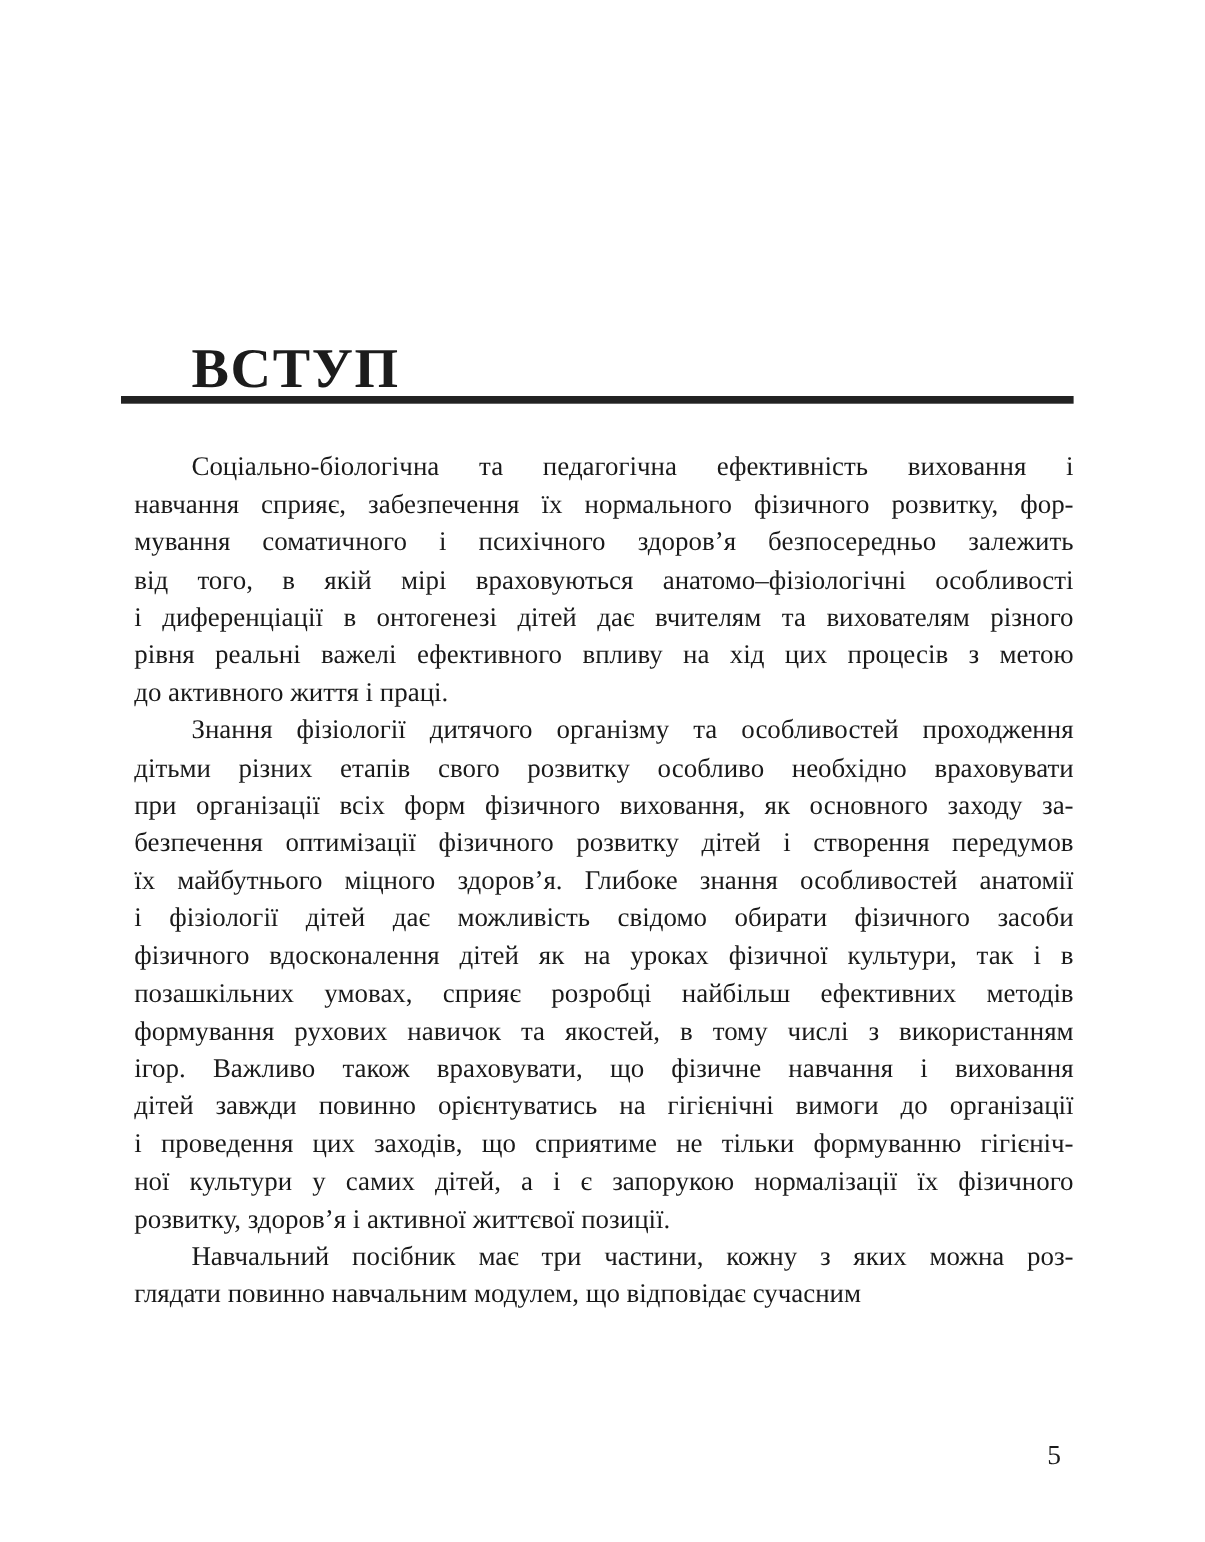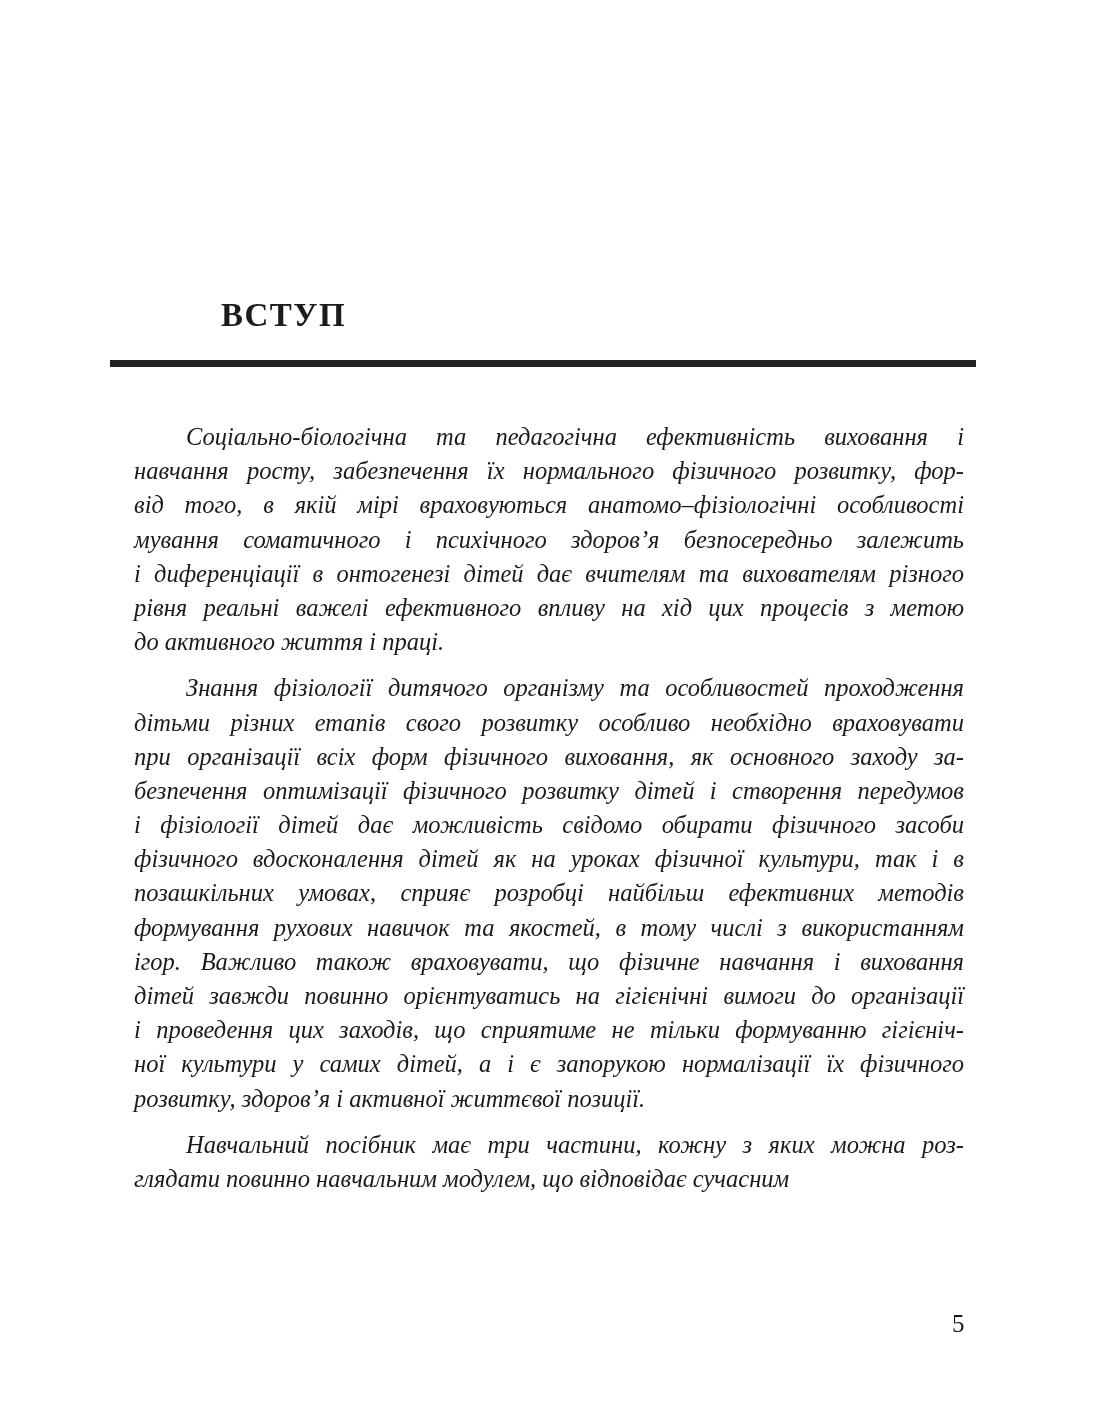--- a/index.html
+++ b/index.html
@@ -24,49 +24,47 @@
     top: 0;
     width: 1095px;
     height: 1402px;
   }
 
   
   .chapter-title {
     position: absolute;
     left: 174px;
     top: 277px;
-    font-size: 33px;
+    font-size: 51px;
     font-weight: bold;
     letter-spacing: 1.5px;
     line-height: 1;
     color: #1c1c1c;
     white-space: nowrap;
-    margin-left: 47px;
   }
 
   .title-rule {
     position: absolute;
     left: 110px;
     top: 360px;
     width: 866px;
     height: 7px;
     background: #222222;
   }
 
   
   .body-text {
     position: absolute;
     left: 122px;
     top: 408px;
     width: 854px;
   }
 
   .para {
-    margin: 12px;
-    font-style: italic;
+    margin: 0;
   }
 
   
   .line {
     display: block;
     font-size: 24.5px;
     line-height: 34.2px;
     height: 34.2px;
     text-align: justify;
     text-align-last: justify;
@@ -109,32 +107,33 @@
 
 <div class="page">
 
   <h1 class="chapter-title">ВСТУП</h1>
 
   <div class="title-rule"></div>
 
   <div class="body-text" id="body-text">
       <div class="para">
         <span class="line indent"><span class="lead"></span><span class="words">Соціально-біологічна та педагогічна ефективність виховання і</span></span>
-        <span class="line">навчання росту, забезпечення їх нормального фізичного розвитку, фор-</span>
+        <span class="line">навчання сприяє, забезпечення їх нормального фізичного розвитку, фор-</span>
+        <span class="line">мування соматичного і психічного здоров’я безпосередньо залежить</span>
         <span class="line">від того, в якій мірі враховуються анатомо–фізіологічні особливості</span>
-        <span class="line">мування соматичного і психічного здоров’я безпосередньо залежить</span>
         <span class="line">і диференціації в онтогенезі дітей дає вчителям та вихователям різного</span>
         <span class="line">рівня реальні важелі ефективного впливу на хід цих процесів з метою</span>
         <span class="line flush">до активного життя і праці.</span>
       </div>
       <div class="para">
         <span class="line indent"><span class="lead"></span><span class="words">Знання фізіології дитячого організму та особливостей проходження</span></span>
         <span class="line">дітьми різних етапів свого розвитку особливо необхідно враховувати</span>
         <span class="line">при організації всіх форм фізичного виховання, як основного заходу за-</span>
         <span class="line">безпечення оптимізації фізичного розвитку дітей і створення передумов</span>
+        <span class="line">їх майбутнього міцного здоров’я. Глибоке знання особливостей анатомії</span>
         <span class="line">і фізіології дітей дає можливість свідомо обирати фізичного засоби</span>
         <span class="line">фізичного вдосконалення дітей як на уроках фізичної культури, так і в</span>
         <span class="line">позашкільних умовах, сприяє розробці найбільш ефективних методів</span>
         <span class="line">формування рухових навичок та якостей, в тому числі з використанням</span>
         <span class="line">ігор. Важливо також враховувати, що фізичне навчання і виховання</span>
         <span class="line">дітей завжди повинно орієнтуватись на гігієнічні вимоги до організації</span>
         <span class="line">і проведення цих заходів, що сприятиме не тільки формуванню гігієніч-</span>
         <span class="line">ної культури у самих дітей, а і є запорукою нормалізації їх фізичного</span>
         <span class="line flush">розвитку, здоров’я і активної життєвої позиції.</span>
       </div>

